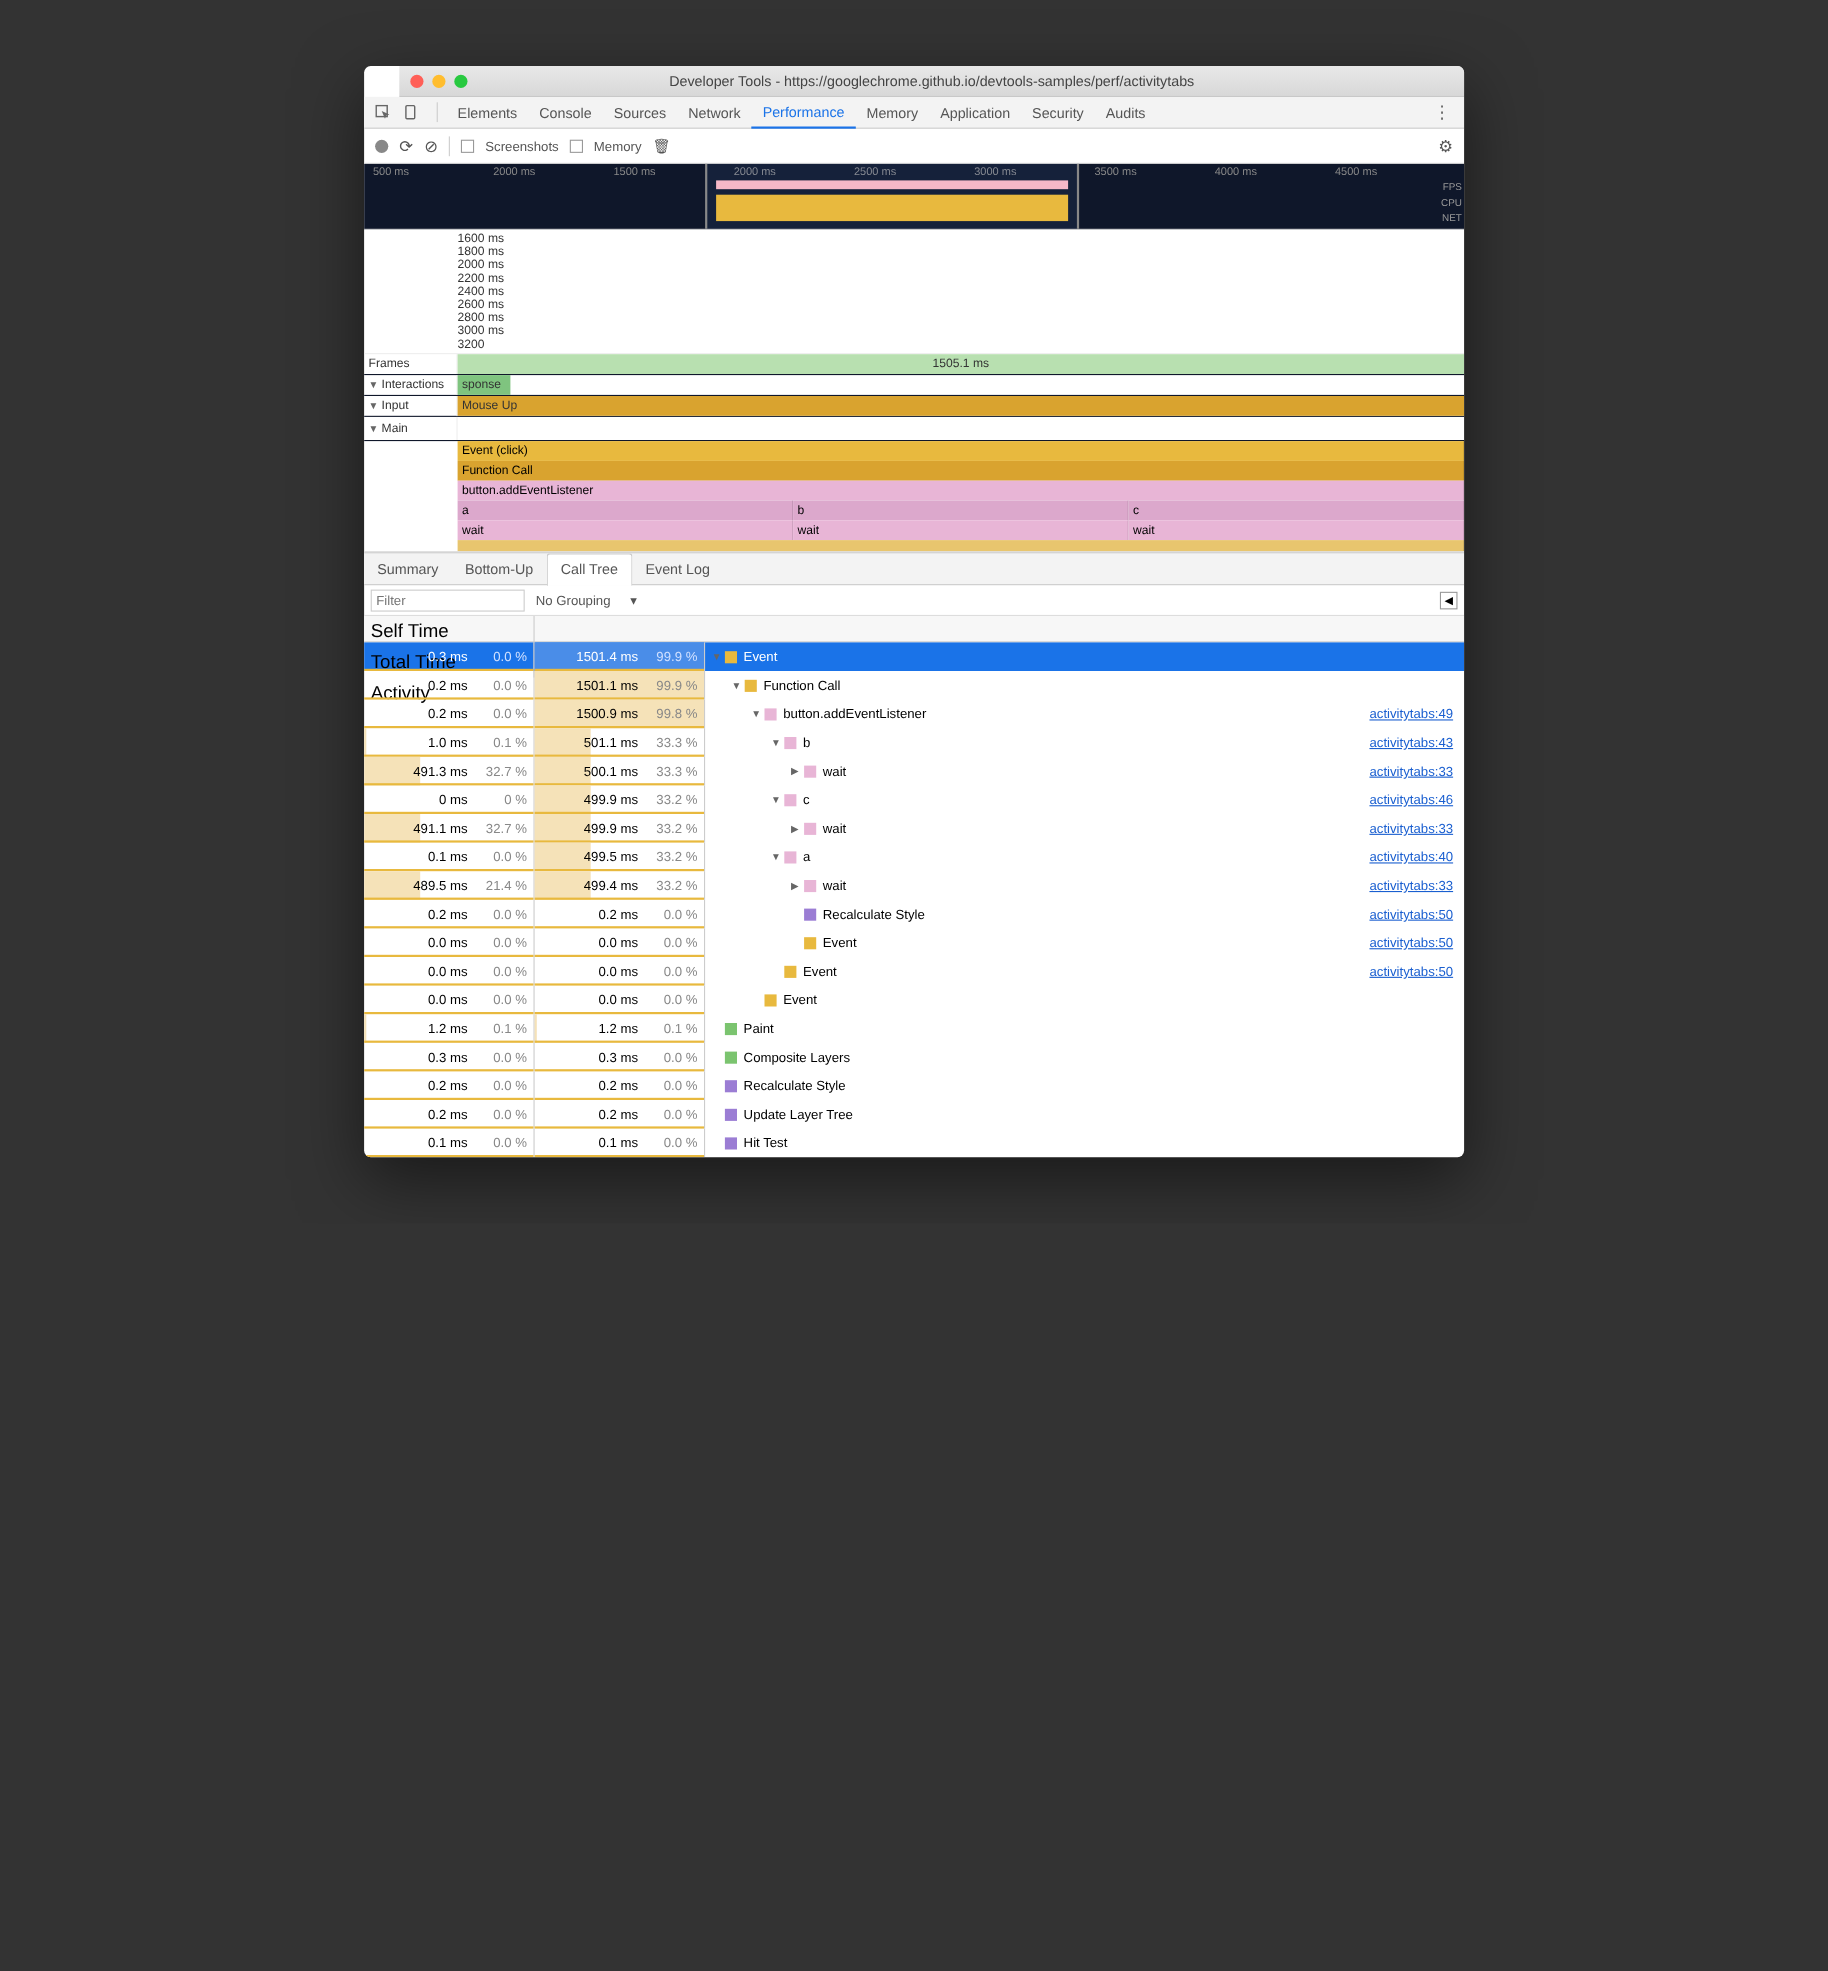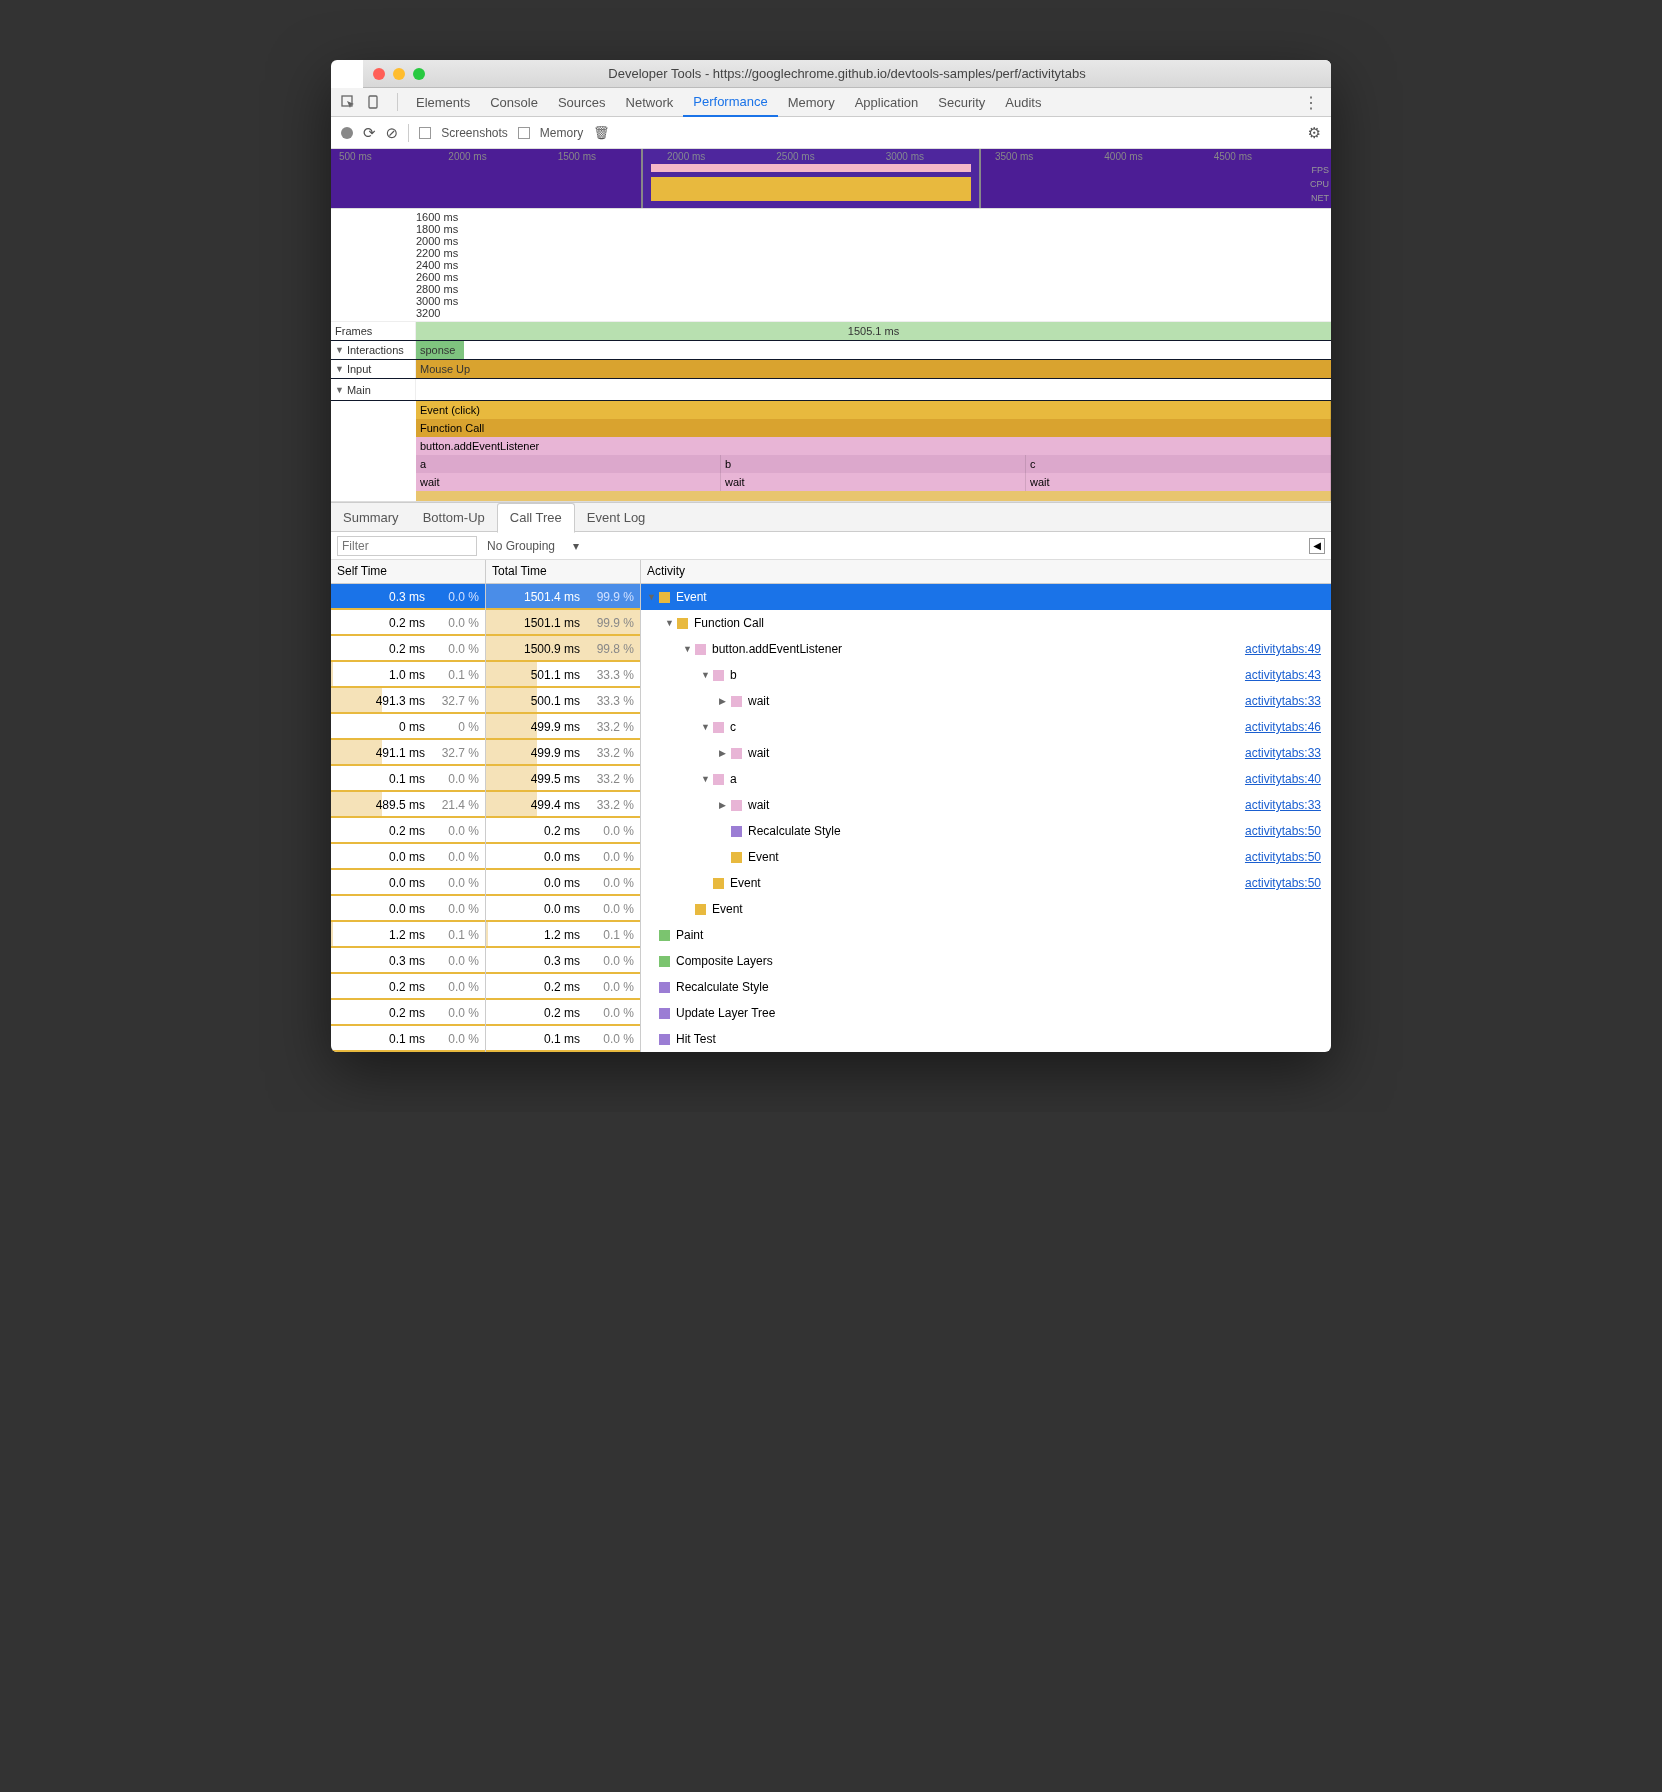--- a/index.html
+++ b/index.html
@@ -14,21 +14,21 @@
 .tab-icon { width: 22px; height: 22px; display: flex; align-items: center; justify-content: center; color: #666; margin-right: 4px; }
 .tabs .sep { width: 1px; height: 18px; background: #ccc; margin: 0 8px; }
 .tab { padding: 0 10px; font-size: 13px; color: #555; height: 29px; display: flex; align-items: center; cursor: pointer; }
 .tab.active { color: #1a73e8; border-bottom: 2px solid #1a73e8; }
 .more { margin-left: auto; color: #666; padding: 0 6px; }
 .toolbar { height: 32px; display: flex; align-items: center; padding: 0 10px; gap: 10px; border-bottom: 1px solid #ddd; font-size: 12px; color: #555; }
 .toolbar .sep { width: 1px; height: 18px; background: #ccc; }
 .rec { width: 12px; height: 12px; border-radius: 50%; background: #888; }
 .chk { width: 12px; height: 12px; border: 1px solid #999; }
 .gear { margin-left: auto; }
-.overview { height: 60px; border-bottom: 1px solid #ddd; position: relative; background: #4c1d95; }
+.overview { height: 60px; border-bottom: 1px solid #ddd; position: relative; background: #0f172a; }
 .ov-ticks { display: flex; font-size: 10px; color: #888; padding: 2px 8px; }
 .ov-ticks span { flex: 1; }
 .ov-sel { position: absolute; top: 0; bottom: 0; background: rgba(100,150,255,0.08); border-left: 2px solid #888; border-right: 2px solid #888; }
 .ov-pink { position: absolute; height: 8px; background: #f5b8c8; }
 .ov-yellow { position: absolute; height: 24px; background: #e8b93e; }
 .ov-labels { position: absolute; right: 2px; top: 14px; font-size: 9px; color: #999; line-height: 14px; text-align: right; }
 .detail { border-bottom: 1px solid #ddd; }
 .ruler { display: flex; font-size: 11px; color: #333; padding: 2px 0 2px 85px; border-bottom: 1px solid #eee; flex-direction: column; }
 .ruler span { flex: 1; }
 .track-row { display: flex; font-size: 11px; border-bottom: 1px solid #0f172a; min-height: 18px; align-items: stretch; justify-content: center; }
@@ -41,21 +41,21 @@
 .frame-text { position: absolute; left: 50%; transform: translateX(-50%); font-size: 11px; }
 .flame-rows { padding-left: 85px; }
 .flame-row { display: flex; height: 18px; }
 .flame-seg { font-size: 11px; padding: 0 4px; display: flex; align-items: center; overflow: hidden; border-right: 1px solid rgba(0,0,0,0.1); }
 .bottom-tabs { height: 30px; display: flex; align-items: center; border-bottom: 1px solid #ccc; border-top: 1px solid #ccc; font-size: 13px; background: #f3f3f3; }
 .btab { padding: 0 12px; height: 30px; display: flex; align-items: center; color: #555; cursor: pointer; }
 .btab.active { background: #fff; border: 1px solid #ccc; border-bottom: 1px solid #fff; margin-bottom: -1px; border-radius: 3px 3px 0 0; }
 .filter-row { height: 28px; display: flex; align-items: center; padding: 4px 6px; gap: 10px; border-bottom: 1px solid #ddd; font-size: 12px; }
 .filter-row input { width: 140px; height: 20px; border: 1px solid #ccc; padding: 0 4px; font-size: 12px; }
 .grouping { color: #555; display: flex; align-items: center; gap: 18px; }
-.table-head { display: flex; height: 24px; border-bottom: 1px solid #ccc; font-size: 12px; background: #f7f7f7; }
+.table-head { display: flex; height: 24px; border-bottom: 1px solid #ccc; font-size: 17px; background: #f7f7f7; flex-direction: column; }
 .col-self { width: 155px; padding: 4px 6px; border-right: 1px solid #ccc; }
 .col-total { width: 155px; padding: 4px 6px; border-right: 1px solid #ccc; }
 .col-activity { flex: 1; padding: 4px 6px; }
 .table-body .row { display: flex; height: 26px; font-size: 12px; align-items: center; }
 .row .cell-self, .row .cell-total { width: 155px; height: 26px; border-right: 1px solid #ccc; position: relative; display: flex; align-items: center; justify-content: flex-end; padding-right: 6px; }
 .row .cell-self .ms, .row .cell-total .ms { margin-right: 6px; }
 .row .cell-self .pct, .row .cell-total .pct { width: 48px; text-align: right; color: #888; }
 .row.selected { background: #1a73e8; color: #fff; }
 .row.selected .pct { color: #d0e0ff; }
 .cell-bar { position: absolute; left: 0; top: 0; bottom: 0; background: #f5e2b8; }

